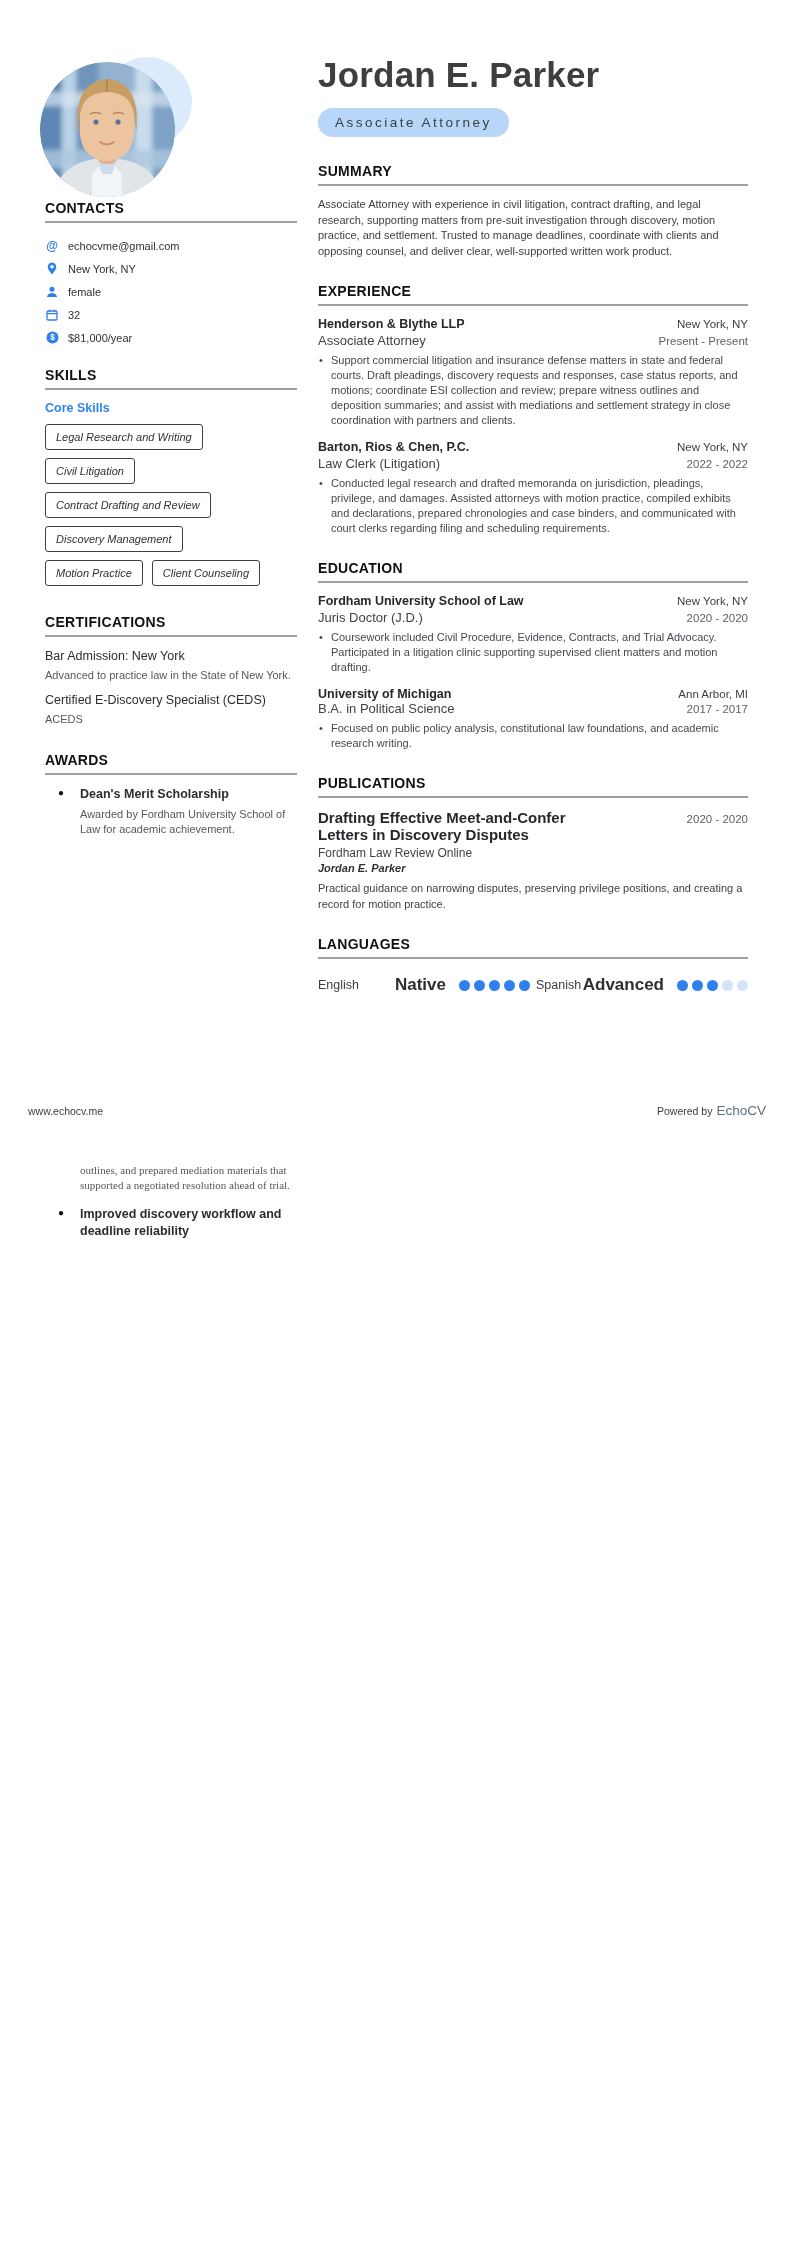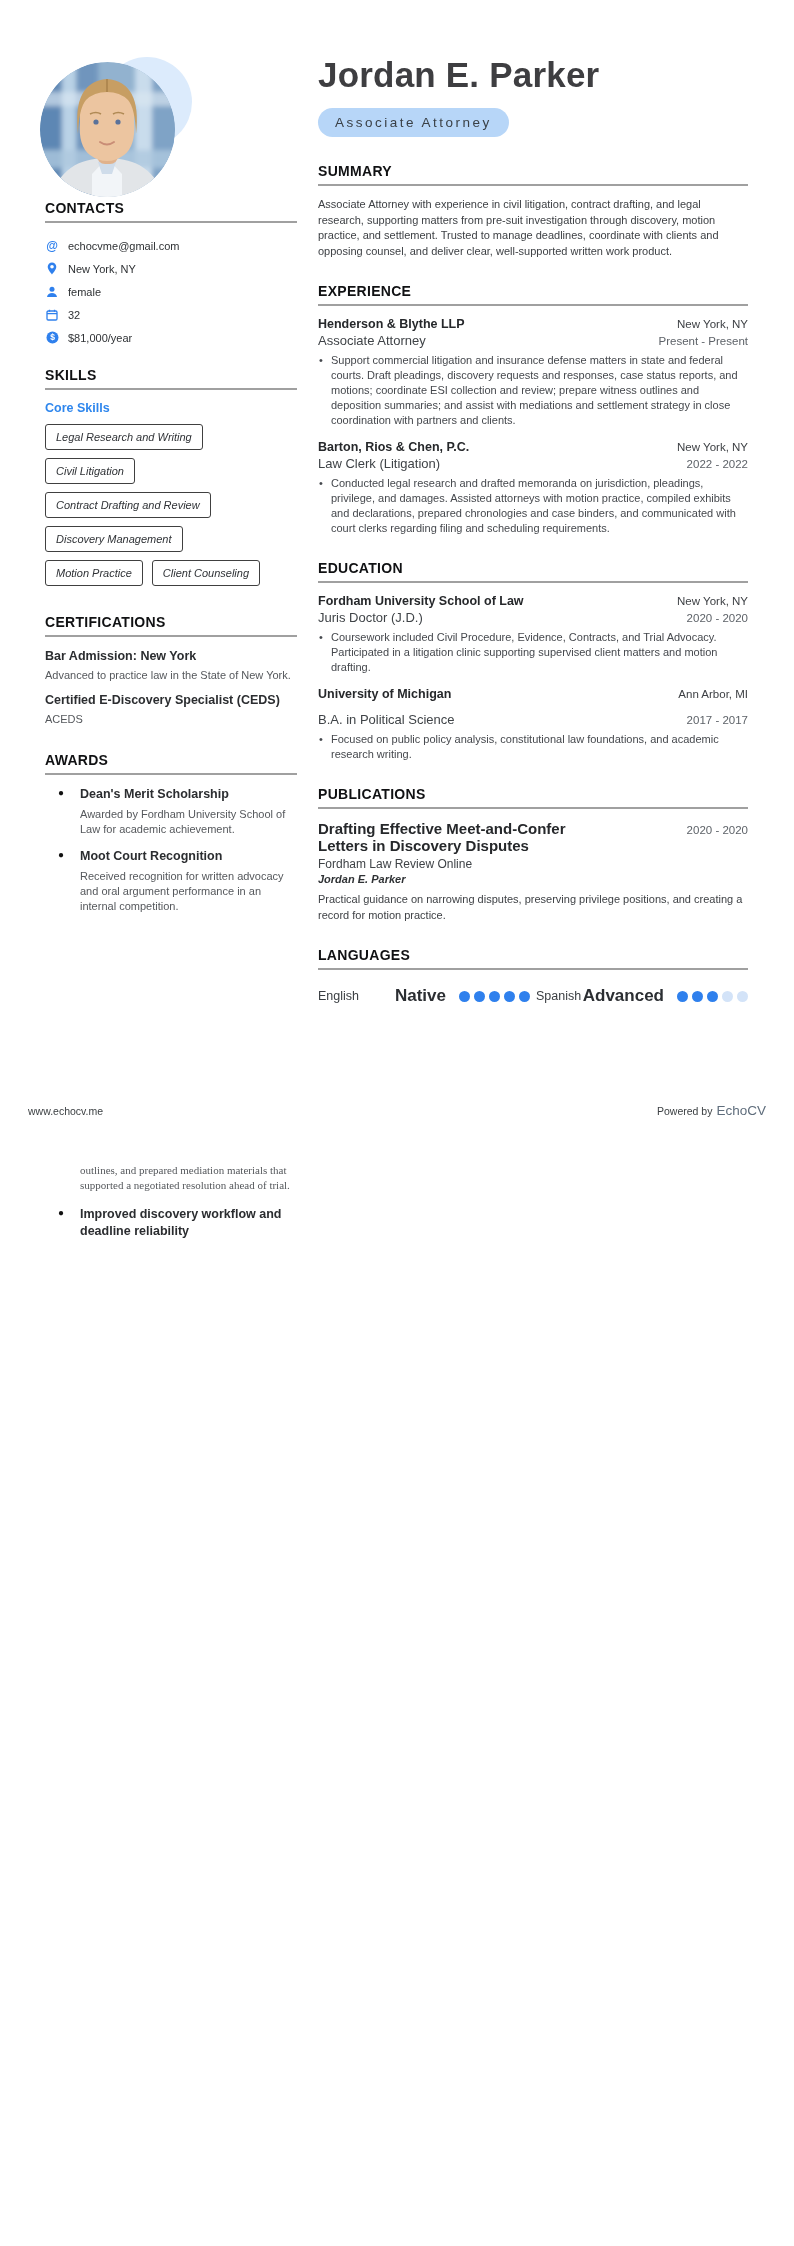--- a/index.html
+++ b/index.html
@@ -63,21 +63,21 @@
   .c-icon svg{display:block;}
 
   .skills-sec{margin-top:18px;}
   .core{font-size:12.5px;font-weight:700;color:#2e86ed;margin:8px 0 9px 0;}
   .chip-row{margin-bottom:8px;display:flex;gap:9px;font-style:italic;}
   .chip{display:inline-block;border:1px solid #404040;border-radius:3px;padding:6px 10px;font-size:11px;color:#2f3236;white-space:nowrap;}
 
   .cert-sec{margin-top:28px;}
   .cert{margin-top:10px;}
   .cert:first-of-type{margin-top:1px;}
-  .cert-title{font-size:12.5px;line-height:16.5px;font-weight:700;color:#2b2d30;}
+  .cert-title{font-size:12.5px;line-height:16.5px;font-weight:400;color:#2b2d30;}
   .cert-desc{font-size:11px;line-height:14.5px;color:#55585c;margin-top:3px;}
 
   .awards-sec{margin-top:26px;}
   .b-item{position:relative;padding-left:35px;margin-top:11px;}
   .b-item::before{content:"●";position:absolute;left:13px;top:1px;font-size:10px;color:#111;}
   .b-title{font-size:12.5px;line-height:17px;font-weight:700;color:#2b2d30;}
   .b-desc{font-size:11px;line-height:15px;color:#55585c;margin-top:4px;}
 
   .ach-sec{margin-top:24px;}
 
@@ -200,21 +200,21 @@
 
             <li>Coursework included Civil Procedure, Evidence, Contracts, and Trial Advocacy. Participated in a litigation clinic supporting supervised client matters and motion drafting.</li>
             </ul>
           </div>
 
           <div class="item">
             <div class="row">
               <span class="org">University of Michigan</span>
               <span class="loc">Ann Arbor, MI</span>
             </div>
-            <div class="row" style="margin-top:11px;gap:32px;">
+            <div class="row" style="margin-top:0;gap:32px;">
               <span class="role">B.A. in Political Science</span>
               <span class="dates">2017 - 2017</span>
             </div>
             <ul class="blts">
 
             <li>Focused on public policy analysis, constitutional law foundations, and academic research writing.</li>
             </ul>
           </div>
         </div>
     </div>
@@ -365,24 +365,20 @@
     <div class="awards-sec">
       <h2 class="h">AWARDS</h2>
       <div class="rule"></div>
       <div>
 
           <div class="b-item">
             <div class="b-title">Dean's Merit Scholarship</div>
             <div class="b-desc">Awarded by Fordham University School of Law for academic achievement.</div>
           </div>
 
-          <div class="b-item">
-            <div class="b-title">Moot Court Recognition</div>
-            <div class="b-desc">Received recognition for written advocacy and oral argument performance in an internal competition.</div>
-          </div>
         </div>
     </div>
 
   </div>
 
   <div class="footer f1">
     <span class="f-site">www.echocv.me</span>
     <span><span class="f-pow">Powered by</span><span class="f-brand">EchoCV</span></span>
   </div>
 

